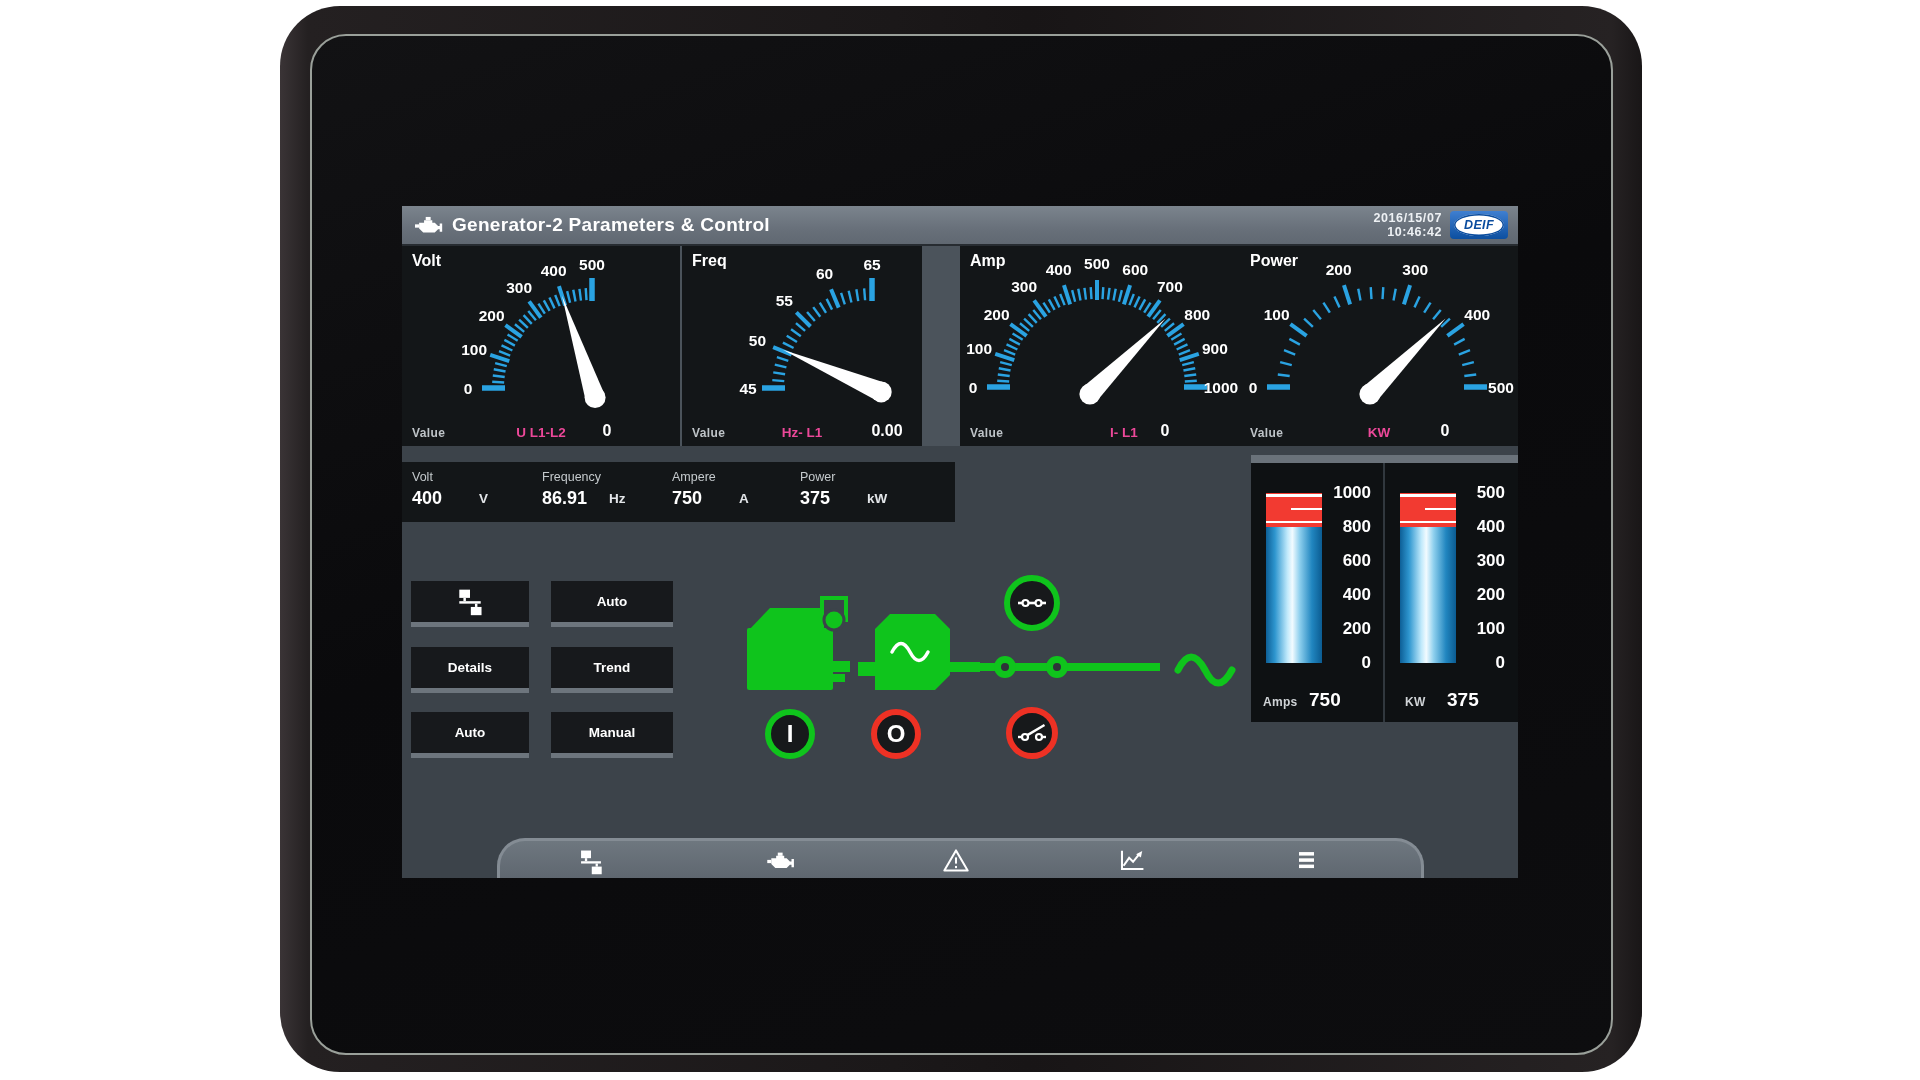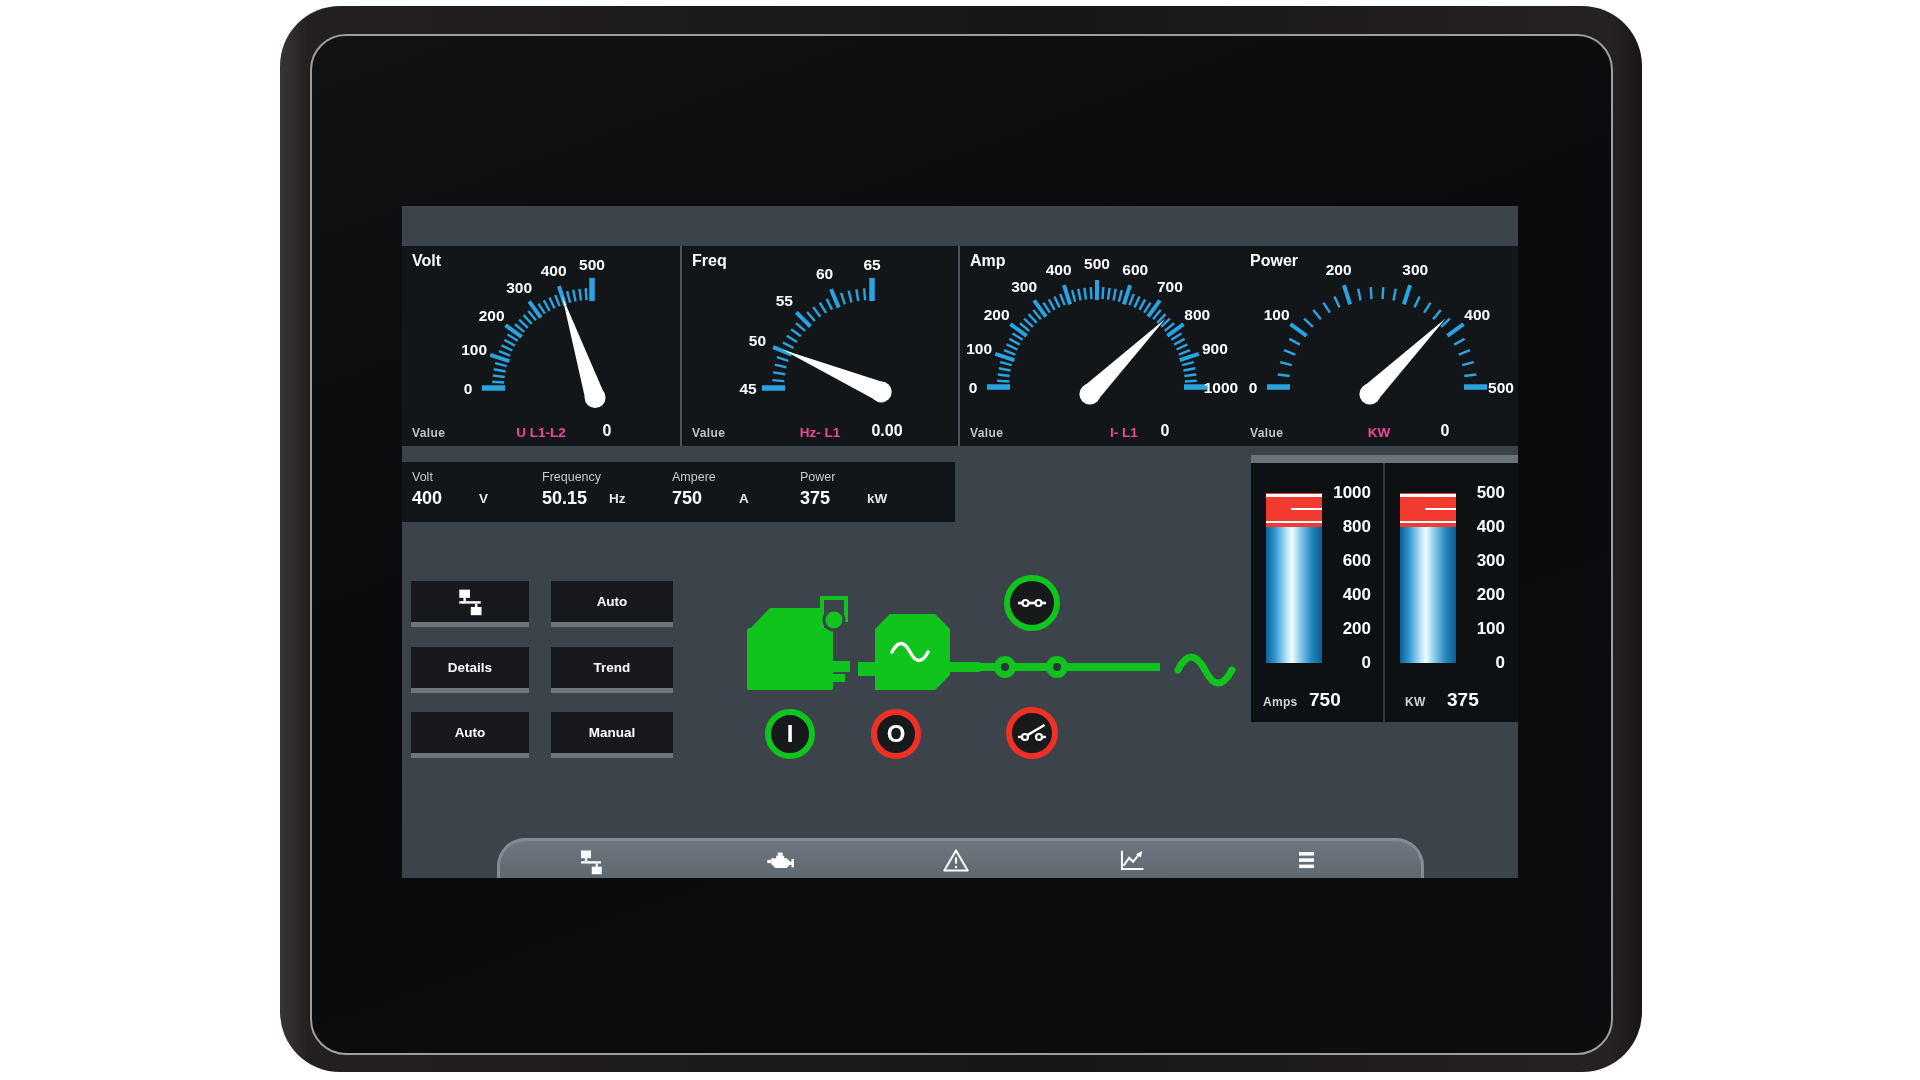--- a/index.html
+++ b/index.html
@@ -105,20 +105,33 @@
     </symbol>
   </defs>
 </svg>
 
 <div id="device">
   <div id="glass"></div>
 </div>
 
 <div id="screen">
 
+  <header id="titlebar">
+    <svg class="t-icon" width="28" height="22">
+        <use href="#ic-engine"></use>
+      </svg>
+    <h1>Generator-2 Parameters &amp; Control</h1>
+    <div id="datetime">
+      <div>2016/15/07</div>
+      <div>10:46:42</div>
+    </div>
+    <div id="logo">
+      <span class="ell">DEIF</span>
+    </div>
+  </header>
 
   <div id="gaugerow">
     <div class="gpanel" style="left:0;width:278px">
       <div class="gtitle">Volt</div>
       <svg width="278" height="200">
           <line x1="102.1736478983121" y1="136.4744342814204" x2="90.19732715717285" y2="135.72094804706865" stroke="#2aa3e2" stroke-width="2.4"></line>
           <line x1="102.69390628432596" y1="130.9706754463412" x2="90.78852986855222" y2="129.46667664356954" stroke="#2aa3e2" stroke-width="2.4"></line>
           <line x1="103.5587219358754" y1="125.51044431645624" x2="91.77127492713113" y2="123.26186854142755" stroke="#2aa3e2" stroke-width="2.4"></line>
           <line x1="104.76468182068047" y1="120.11528992949277" x2="93.14168388713689" y2="117.13101128351451" stroke="#2aa3e2" stroke-width="2.4"></line>
           <line x1="108.17966924183388" y1="109.60503936374836" x2="97.02235141117485" y2="105.18754473153223" stroke="#2aa3e2" stroke-width="2.4"></line>
@@ -151,21 +164,21 @@
           <text x="190.0" y="23.5" text-anchor="middle" class="g-lab">500</text>
           <circle cx="193.1" cy="151.5" r="10.5" fill="#fff"></circle>
           <polygon points="202.6,148.4 160.0,49.7 183.6,154.6" fill="#fff"></polygon>
         </svg>
       <div class="gvalrow">
         <span class="gval-label">Value</span>
         <span class="gchannel">U L1-L2</span>
         <span class="gdisplay">0</span>
       </div>
     </div>
-    <div class="gpanel" style="left:280px;width:276px">
+    <div class="gpanel" style="left:280px;width:240px">
       <div class="gtitle">Freq</div>
       <svg width="276" height="200">
           <line x1="102.27127463148474" y1="135.09559957594962" x2="90.3082666266872" y2="134.1540904272155" stroke="#2aa3e2" stroke-width="2.4"></line>
           <line x1="103.08342602762788" y1="128.23376707645969" x2="91.23116594048624" y2="126.3565534959769" stroke="#2aa3e2" stroke-width="2.4"></line>
           <line x1="104.43144700500446" y1="121.45680798068031" x2="92.76300796023234" y2="118.65546361440946" stroke="#2aa3e2" stroke-width="2.4"></line>
           <line x1="106.3070265660265" y1="114.80650449500462" x2="94.89434837048465" y2="111.09830056250524" stroke="#2aa3e2" stroke-width="2.4"></line>
           <line x1="111.59142587142364" y1="102.04883602291989" x2="100.89934758116323" y2="96.60095002604531" stroke="#2aa3e2" stroke-width="2.4"></line>
           <line x1="114.96766553683989" y1="96.0201263049965" x2="104.73598356459078" y2="89.75014352840512" stroke="#2aa3e2" stroke-width="2.4"></line>
           <line x1="118.80650449500463" y1="90.27489779826234" x2="109.09830056250527" y2="83.22147477075268" stroke="#2aa3e2" stroke-width="2.4"></line>
           <line x1="123.08427502719728" y1="84.84857174694383" x2="113.9594034399969" y2="77.05519516698162" stroke="#2aa3e2" stroke-width="2.4"></line>
@@ -317,21 +330,21 @@
   </div>
 
   <div id="valstrip">
     <div class="vgroup" style="left:10px">
       <span class="vlabel">Volt</span>
       <span class="vvalue">400</span>
       <span class="vunit">V</span>
     </div>
     <div class="vgroup" style="left:140px">
       <span class="vlabel">Frequency</span>
-      <span class="vvalue">50.15</span>
+      <span class="vvalue">86.91</span>
       <span class="vunit">Hz</span>
     </div>
     <div class="vgroup" style="left:270px">
       <span class="vlabel">Ampere</span>
       <span class="vvalue">750</span>
       <span class="vunit">A</span>
     </div>
     <div class="vgroup" style="left:398px">
       <span class="vlabel">Power</span>
       <span class="vvalue">375</span>

